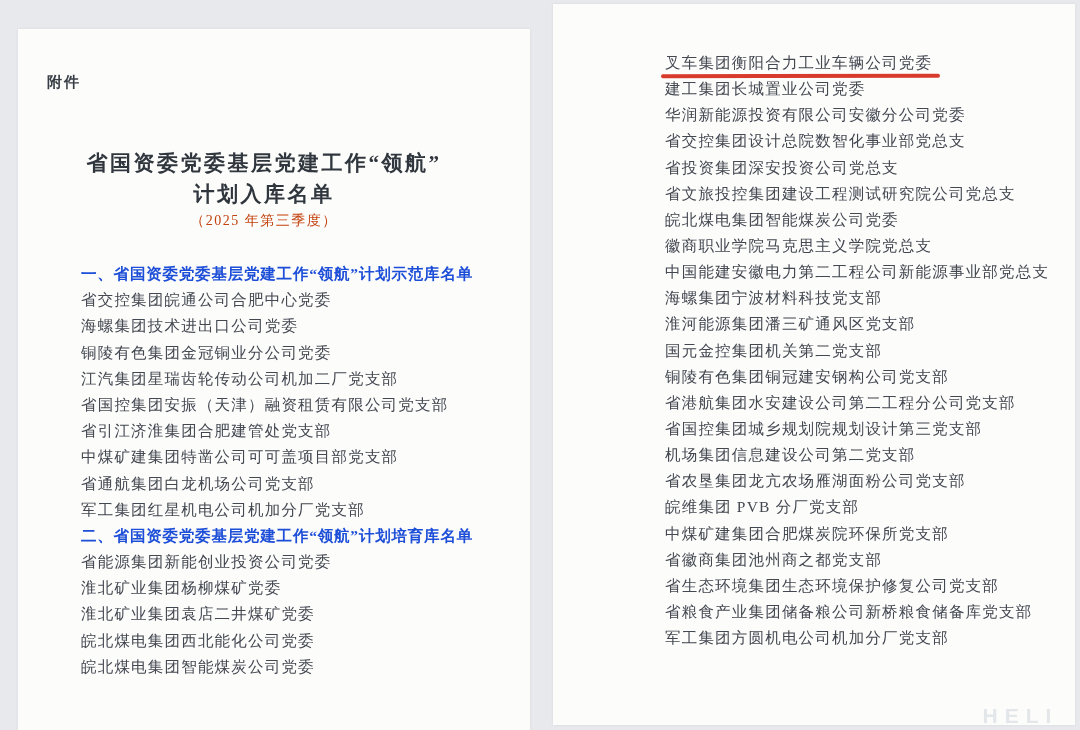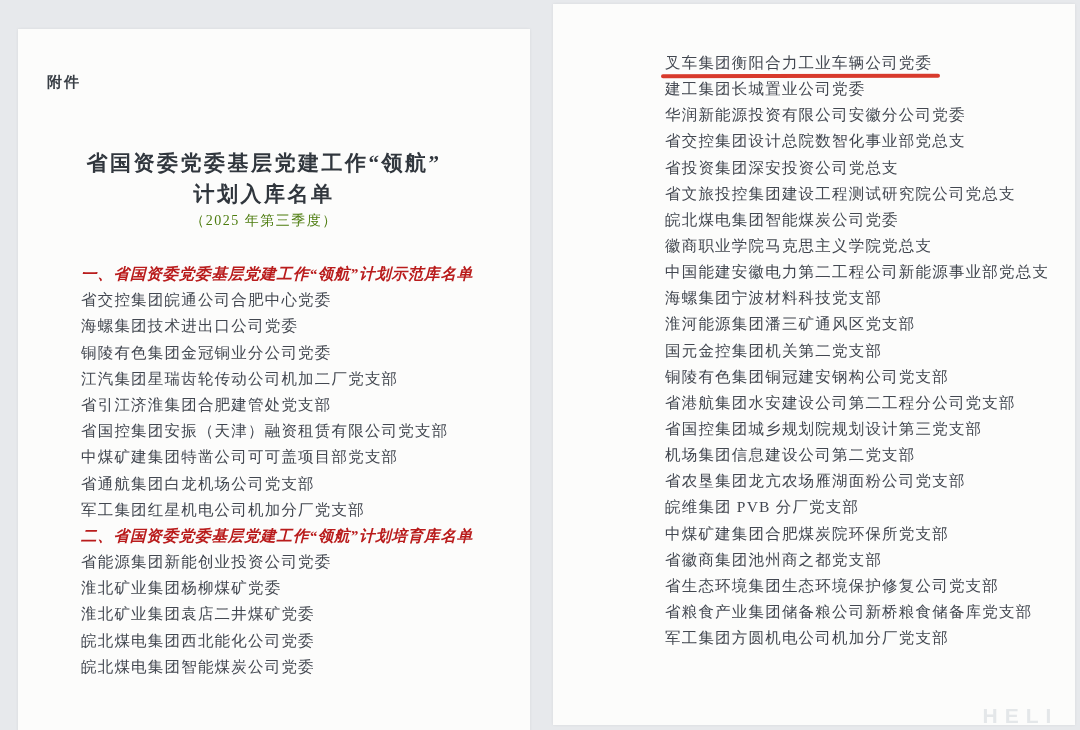--- a/index.html
+++ b/index.html
@@ -47,44 +47,43 @@
     line-height: 31px;
     white-space: nowrap;
   }
   .doc-subtitle {
     position: absolute;
     left: 0;
     top: 183px;
     width: 492px;
     text-align: center;
     font-size: 14px;
-    color: #4d7c0f;
+    color: #c2410c;
     letter-spacing: 1.5px;
     white-space: nowrap;
   }
   .rows {
     position: absolute;
     white-space: nowrap;
   }
   .rows-left  { left: 63px;  top: 232px; }
   .rows-right { left: 112px; top: 46px; }
   .row {
     height: 26.2px;
     line-height: 26.2px;
     font-size: 15.5px;
     letter-spacing: 1.2px;
     color: #424750;
     white-space: nowrap;
   }
   .rows-right .row { height: 26.15px; line-height: 26.15px; }
   .row.heading {
     font-weight: bold;
-    color: #b91c1c;
+    color: #1d4ed8;
     letter-spacing: 0.8px;
-    font-style: italic;
   }
   .ul-red {
     position: relative;
     display: inline-block;
   }
   .ul-red::after {
     content: "";
     position: absolute;
     left: -4px;
     right: -8px;
@@ -127,22 +126,22 @@
     <div>计划入库名单</div>
   </div>
   <div class="doc-subtitle">（2025 年第三季度）</div>
 
   <div class="rows rows-left">
     <div class="row heading">一、省国资委党委基层党建工作“领航”计划示范库名单</div>
     <div class="row">省交控集团皖通公司合肥中心党委</div>
     <div class="row">海螺集团技术进出口公司党委</div>
     <div class="row">铜陵有色集团金冠铜业分公司党委</div>
     <div class="row">江汽集团星瑞齿轮传动公司机加二厂党支部</div>
+    <div class="row">省国控集团安振（天津）融资租赁有限公司党支部</div>
     <div class="row">省引江济淮集团合肥建管处党支部</div>
-    <div class="row">省国控集团安振（天津）融资租赁有限公司党支部</div>
     <div class="row">中煤矿建集团特凿公司可可盖项目部党支部</div>
     <div class="row">省通航集团白龙机场公司党支部</div>
     <div class="row">军工集团红星机电公司机加分厂党支部</div>
     <div class="row heading">二、省国资委党委基层党建工作“领航”计划培育库名单</div>
     <div class="row">省能源集团新能创业投资公司党委</div>
     <div class="row">淮北矿业集团杨柳煤矿党委</div>
     <div class="row">淮北矿业集团袁店二井煤矿党委</div>
     <div class="row">皖北煤电集团西北能化公司党委</div>
     <div class="row">皖北煤电集团智能煤炭公司党委</div>
   </div>

